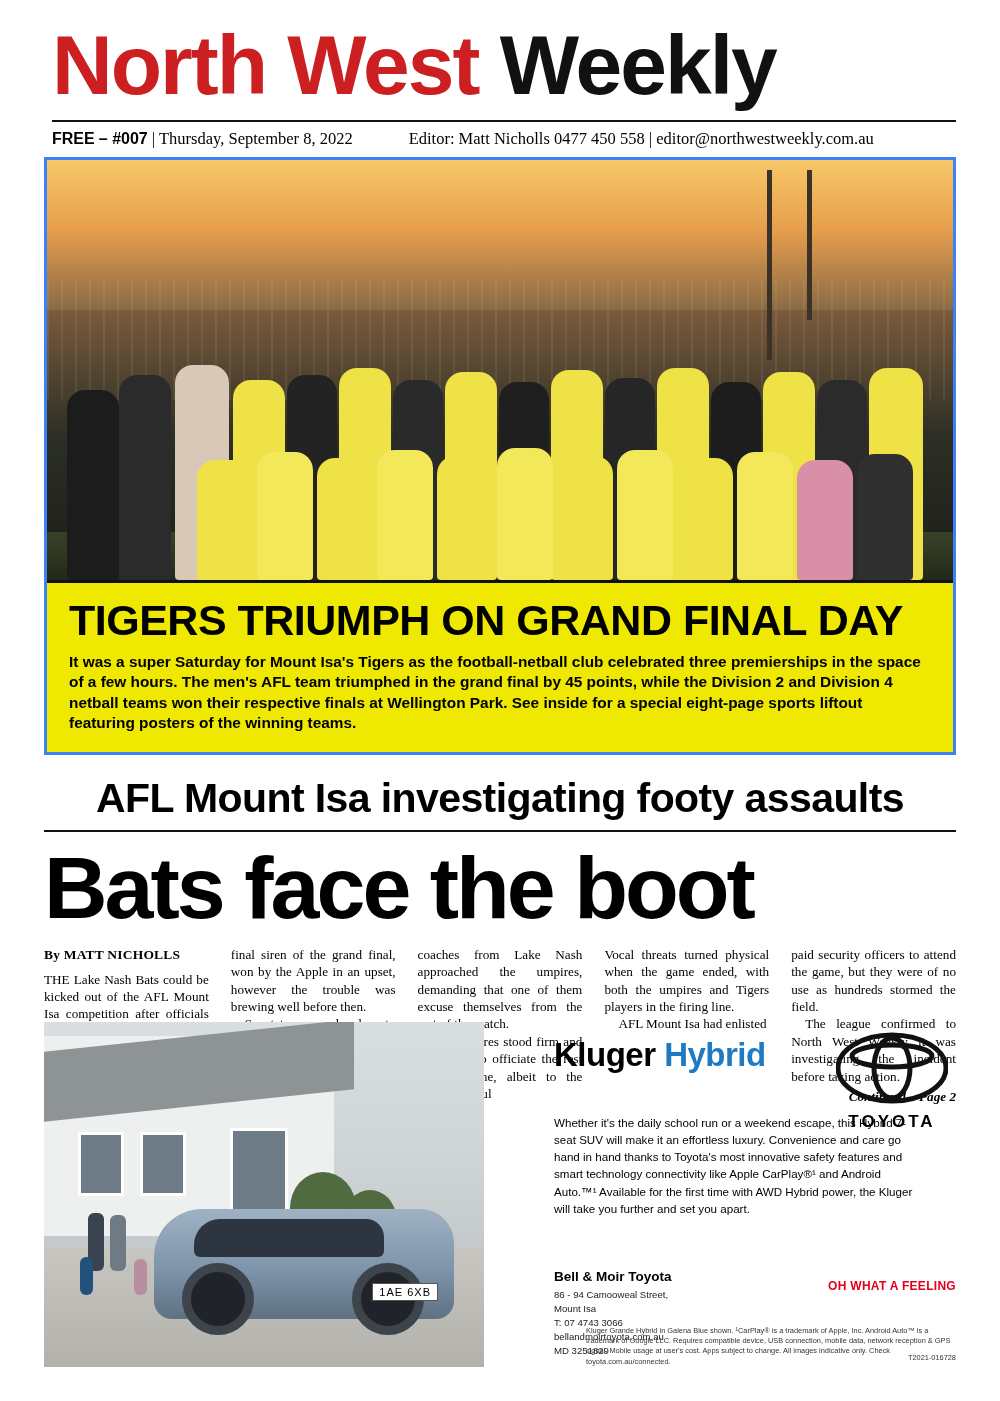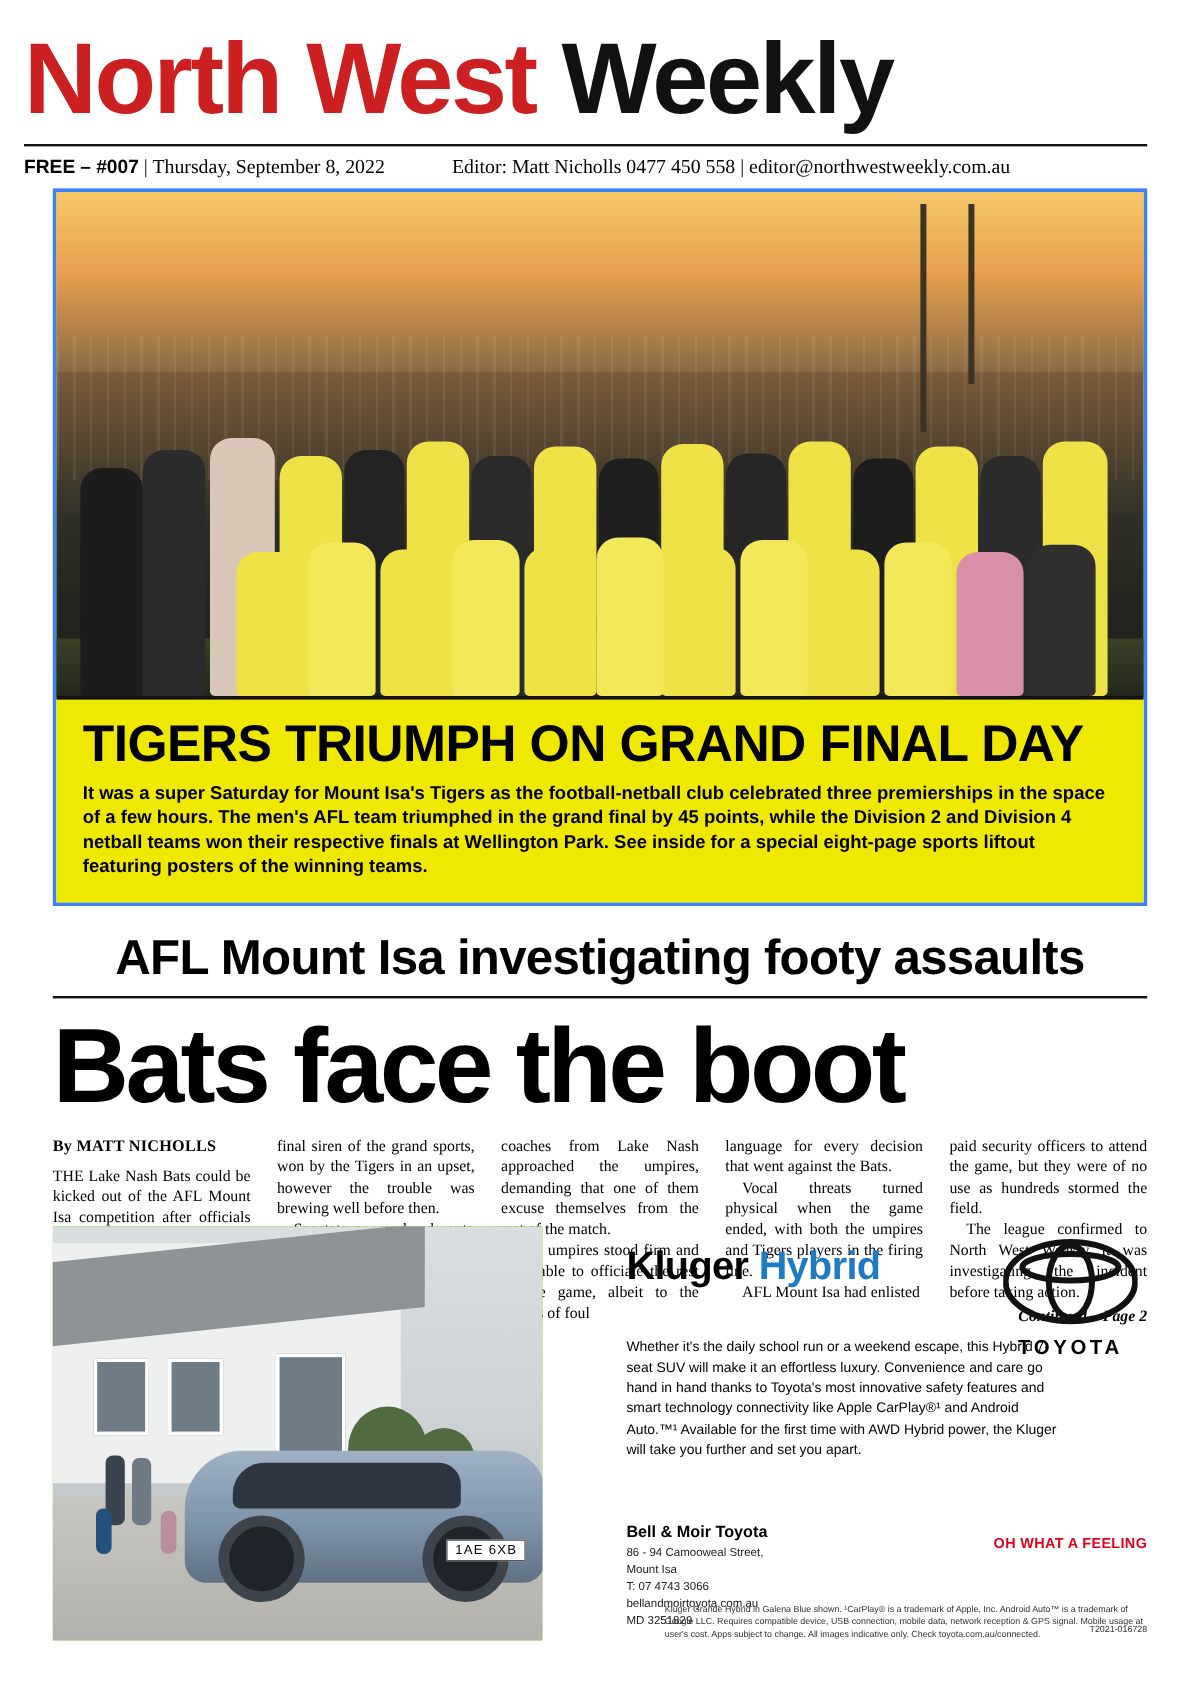--- a/index.html
+++ b/index.html
@@ -1,20 +1,20 @@
 <!DOCTYPE html>
 <html><head>
 <meta charset="utf-8">
 <style>
   html,body{margin:0;padding:0;background:#fff;}
   body{width:1000px;height:1401px;font-family:"Liberation Serif",serif;color:#000;position:relative;overflow:hidden;}
   .page{width:1000px;height:1401px;position:relative;background:#fff;}
 
   
-  .masthead{padding:26px 44px 0 20px;}
+  .masthead{padding:26px 44px 0 52px;}
   .masthead-title{font-family:"Liberation Sans",sans-serif;font-weight:bold;font-size:84px;line-height:0.95;letter-spacing:-2px;white-space:nowrap;}
   .mh-red{color:#cc1f22;}
   .mh-black{color:#111;}
   .mh-rule{height:2px;background:#111;margin:14px 0 0 0;}
   .mh-info{display:flex;align-items:baseline;padding:7px 0 8px 0;font-size:16.5px;}
   .mh-left{flex:0 0 auto;}
   .mh-left b{font-family:"Liberation Sans",sans-serif;font-size:16px;}
   .mh-right{margin-left:56px;flex:1 1 auto;font-size:16.5px;}
 
   
@@ -38,21 +38,21 @@
   
   .story{display:flex;gap:22px;margin:14px 44px 0 44px;}
   .col{width:204px;font-size:13.2px;line-height:1.32;text-align:justify;}
   .byline{font-family:"Liberation Serif",serif;font-weight:bold;font-size:13.5px;margin-bottom:7px;letter-spacing:.2px;}
   .col p{margin:0;text-indent:0;}
   .col p + p{text-indent:14px;}
   .cont{font-style:italic;font-weight:bold;text-align:right;display:block;margin-top:3px;}
 
   
   .ad{position:absolute;left:44px;right:44px;bottom:34px;height:345px;display:flex;}
-  .ad-img{width:408px;position:relative;overflow:hidden;background:#84cc16;}
+  .ad-img{width:440px;position:relative;overflow:hidden;background:#5eead4;}
   .sky2{position:absolute;inset:0;background:linear-gradient(180deg,#d9dee1 0%,#cfd4d6 40%,#c6cbcd 60%,#b9bdbd 100%);}
   .house{position:absolute;left:0;top:14px;width:290px;height:200px;background:#eef0ef;}
   .roof{position:absolute;left:-10px;top:0px;width:320px;height:70px;background:#8e9396;transform:skewY(-6deg);}
   .win{position:absolute;background:#6d7c86;border:3px solid #fff;}
   .drive{position:absolute;left:0;right:0;bottom:0;height:120px;background:linear-gradient(180deg,#c8c6c1,#b3b1ac);}
   .car{position:absolute;left:110px;bottom:48px;width:300px;height:110px;background:linear-gradient(180deg,#9fb2c4 0%,#7e94aa 55%,#5f7183 100%);border-radius:48px 34px 18px 18px;}
   .car-win{position:absolute;left:40px;top:10px;width:190px;height:38px;background:#2c3540;border-radius:26px 18px 6px 6px;}
   .wheel{position:absolute;bottom:-16px;width:54px;height:54px;border-radius:50%;background:#20242a;border:9px solid #3d444c;}
   .plate{position:absolute;right:16px;bottom:18px;background:#fff;border:1px solid #555;font-family:"Liberation Sans",sans-serif;font-size:11px;padding:2px 6px;letter-spacing:1px;}
   .tree{position:absolute;border-radius:50% 50% 44% 44%;background:#4f6b3f;}
@@ -141,29 +141,28 @@
   <div class="kicker-rule"></div>
   <div class="mainhead">Bats face the boot</div>
 
   <div class="story">
     <div class="col">
       <div class="byline">By MATT NICHOLLS</div>
       <p>THE Lake Nash Bats could be kicked out of the AFL Mount Isa competition after officials and fans assaulted umpires on Saturday.</p>
       <p>The violence escalated after the</p>
     </div>
     <div class="col">
-      <p>final siren of the grand sports, won by the Tigers in an upset, however the trouble was brewing well before then.</p>
+      <p>final siren of the grand final, won by the Apple in an upset, however the trouble was brewing well before then.</p>
       <p>Spectators wandered onto the field multiple times, interacting with players, while at half-time,</p>
     </div>
     <div class="col">
       <p>coaches from Lake Nash approached the umpires, demanding that one of them excuse themselves from the rest of the match.</p>
       <p>The umpires stood firm and were able to officiate the rest of the game, albeit to the chorus of foul</p>
     </div>
     <div class="col">
-      <p>language for every decision that went against the Bats.</p>
       <p>Vocal threats turned physical when the game ended, with both the umpires and Tigers players in the firing line.</p>
       <p>AFL Mount Isa had enlisted</p>
     </div>
     <div class="col">
       <p>paid security officers to attend the game, but they were of no use as hundreds stormed the field.</p>
       <p>The league confirmed to North West Weekly it was investigating the incident before taking action.</p>
       <span class="cont">Continued – Page 2</span>
     </div>
   </div>
 

